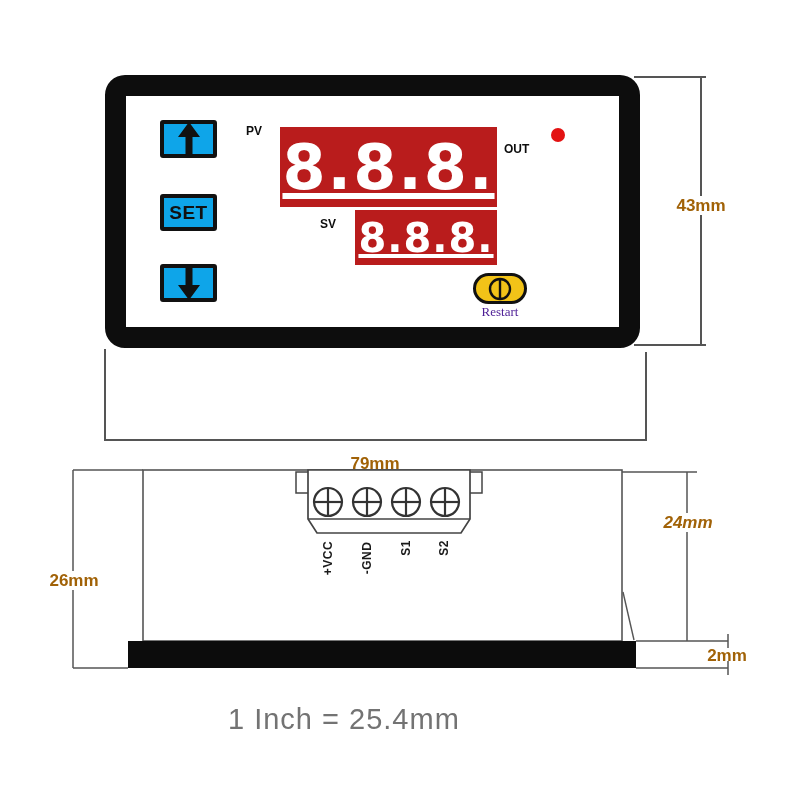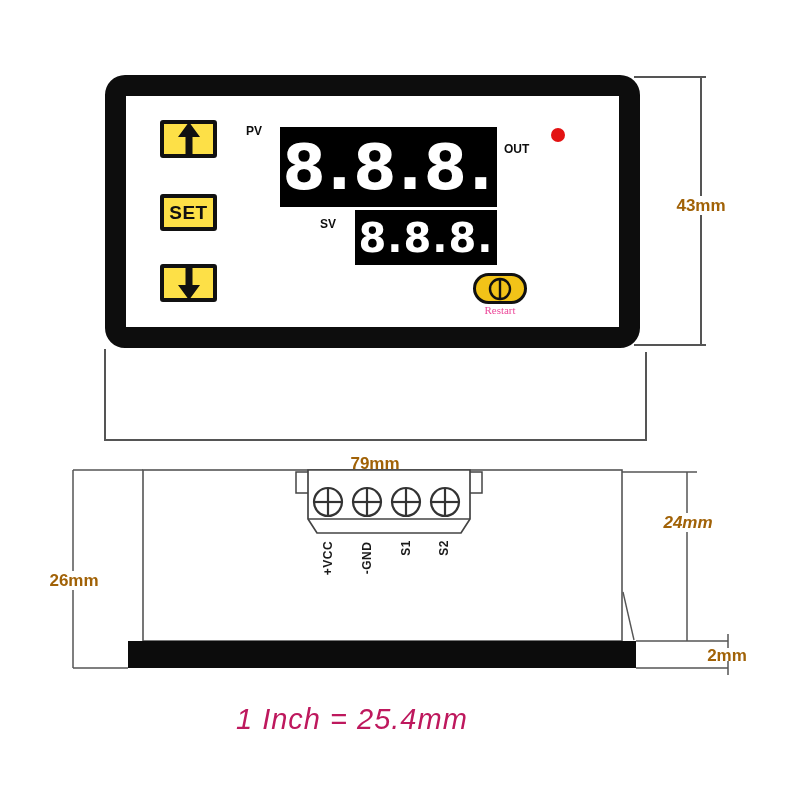--- a/index.html
+++ b/index.html
@@ -9,61 +9,61 @@
     font-family:"Liberation Sans", sans-serif; overflow:hidden;
   }
   .abs { position:absolute; }
 
   
   .frame {
     left:105px; top:75px; width:535px; height:273px;
     border:21px solid #0d0d0d; border-radius:20px; background:#ffffff;
   }
   .btn {
-    left:160px; width:57px; height:38px; background:#fde047;
+    left:160px; width:57px; height:38px; background:#0ea5e9;
     border:4px solid #111; border-radius:3px;
     display:flex; align-items:center; justify-content:center;
   }
   .btn-up   { top:120px; }
   .btn-set  { top:194px; height:37px; font-weight:bold; font-size:19px; color:#111; letter-spacing:0.5px; }
   .btn-down { top:264px; }
   .panel-label { font-weight:bold; font-size:12px; color:#0d0d0d; }
   .display {
-    background:#000000; color:#ffffff; font-family:"DejaVu Sans", sans-serif;
+    background:#b91c1c; color:#ffffff; font-family:"DejaVu Sans", sans-serif;
     font-weight:bold; display:flex; align-items:center; justify-content:center;
-    white-space:nowrap; overflow:hidden;
+    white-space:nowrap; overflow:hidden;text-decoration:underline;
   }
   .pv-box { left:280px; top:127px; width:217px; height:80px; font-size:62px; letter-spacing:2px; }
   .sv-box { left:355px; top:210px; width:142px; height:55px; font-size:40px; letter-spacing:1px; }
   .led { left:551px; top:128px; width:14px; height:14px; border-radius:50%; }
   .restart-pill {
     left:473px; top:273px; width:54px; height:31px; background:#F2C318;
     border:3px solid #111; border-radius:16px;
     display:flex; align-items:center; justify-content:center;
   }
   .restart-label {
     left:468px; top:304px; width:64px; text-align:center;
-    font-family:"Liberation Serif", serif; font-size:11px; color:#ec4899;
+    font-family:"Liberation Serif", serif; font-size:13px; color:#4c1d95;
   }
 
   
   .dimline { background:#555; }
   .dim-text {
     font-weight:bold; font-size:17px; color:#a16207; background:#ffffff;
     text-align:center; line-height:19px; padding:0 2px; white-space:nowrap;
   }
 
   
   .terminal-label {
     font-weight:bold; font-size:12px; color:#1a1a1a; white-space:nowrap;
     text-align:center; transform:rotate(-90deg); letter-spacing:0.5px;
   }
 
   .note-red {
-    left:236px; top:703px; font-size:29px; color:#be185d; letter-spacing:1px;font-style:italic;
+    left:228px; top:703px; font-size:29px; color:#737373; letter-spacing:1px;
   }
 </style>
 </head>
 <body>
 
 <div id="canvas">
 
   <div class="abs frame"></div>
 
   <div class="abs btn btn-up">

